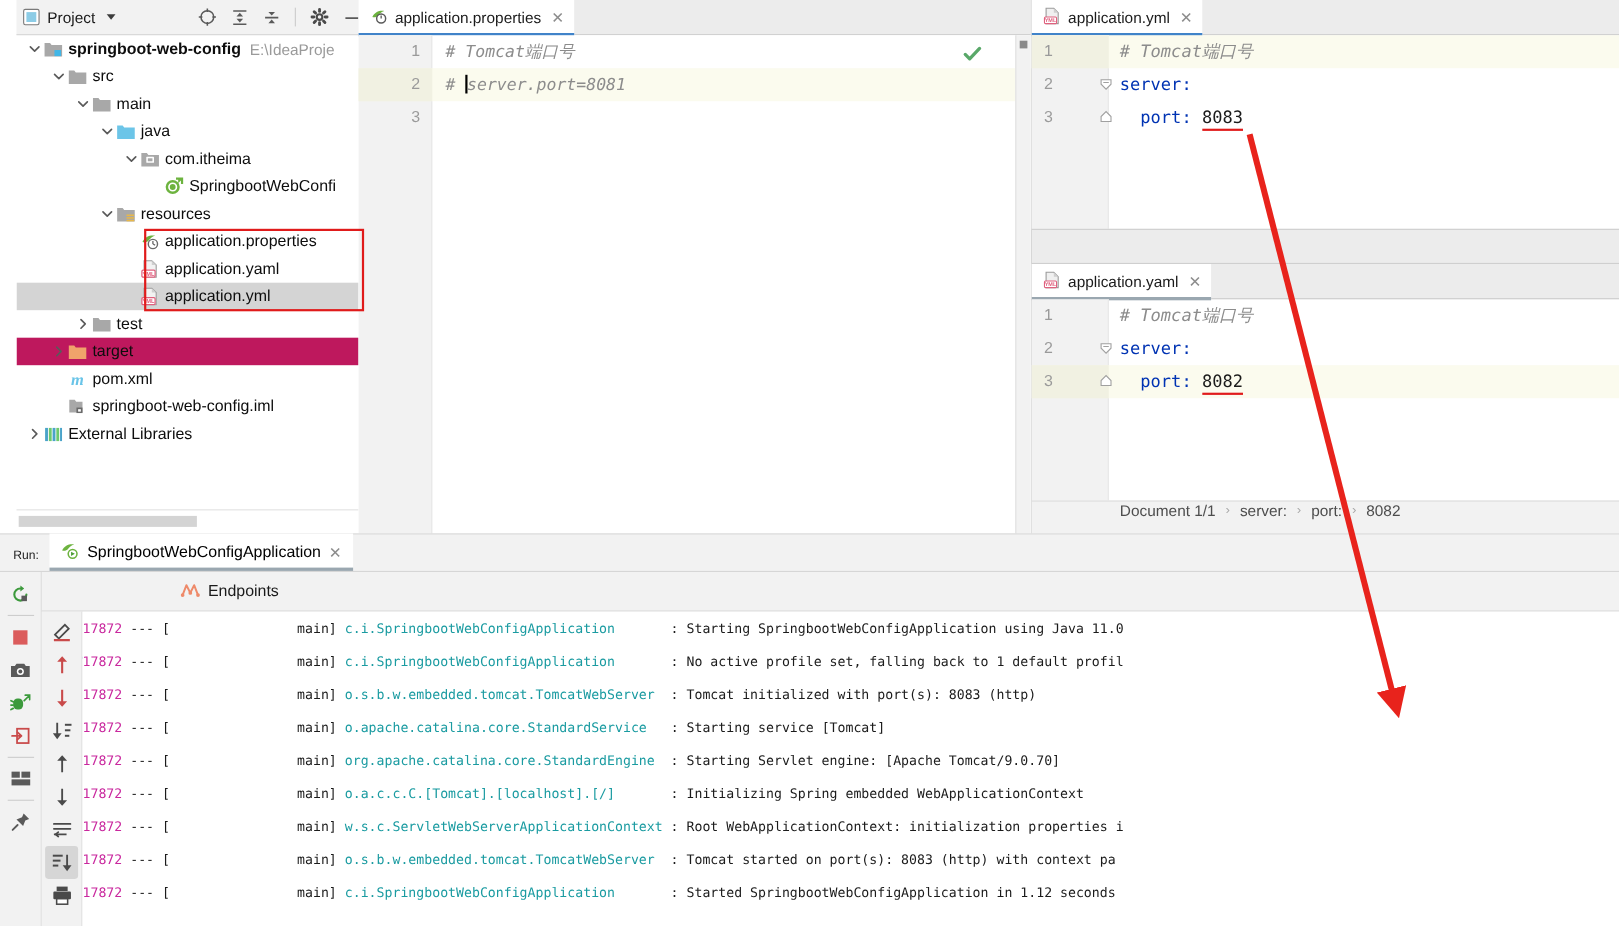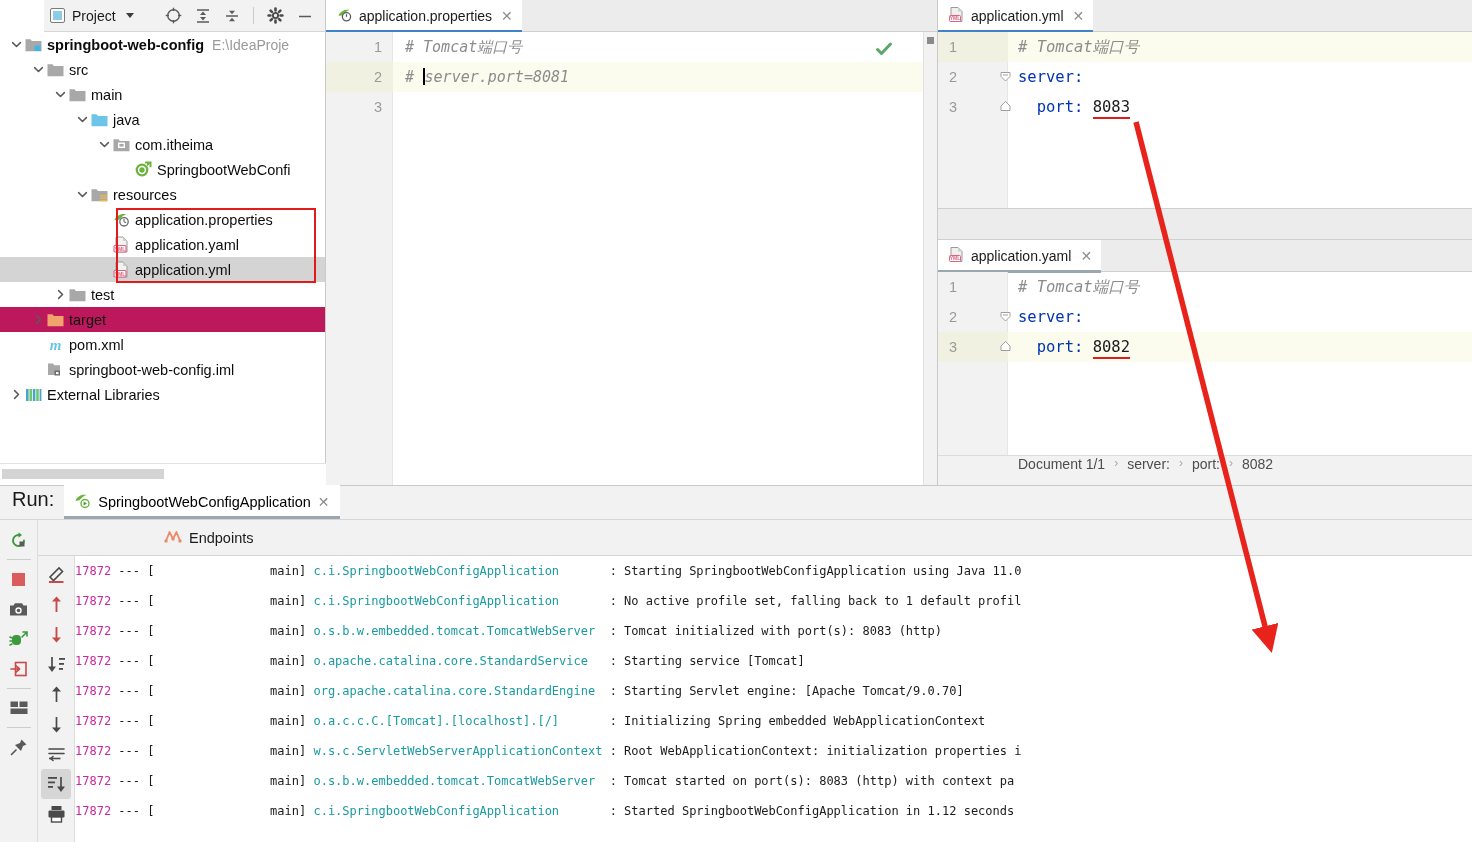--- a/index.html
+++ b/index.html
@@ -12,22 +12,22 @@
     font-size: 13px;
     color: #000000;
   }
   #root { position: relative; width: 1472px; height: 842px; }
 
   
   .top-area { position:absolute; left:0; top:0; width:1472px; height:485px; }
 
   
   .project-panel {
-    position:absolute; left:0; top:0; width:326px; height:485px;
-    background:#ffffff; border-right:1px solid #c9c9c9;padding-left:44px;
+    position:absolute; left:15px; top:0; width:326px; height:485px;
+    background:#ffffff; border-right:1px solid #c9c9c9;
   }
   .project-header {
     height:32px; background:#f2f2f2; border-bottom:1px solid #d6d6d6;
     display:flex; align-items:center; padding:0 6px; gap:6px;
   }
   .proj-title { display:flex; align-items:center; gap:7px; font-size:14px; color:#1a1a1a; }
   .proj-square {
     width:15px; height:15px; border:1.6px solid #7a7a7a; border-radius:2px;
     background:#ffffff; position:relative;
   }
@@ -148,21 +148,21 @@
     padding-left:80px; gap:9px; font-size:14px; color:#4d4d4d;
   }
   .bc-sep { color:#a8a8a8; font-size:12px; }
 
   
   .run-panel { position:absolute; left:0; top:485px; width:1472px; height:357px; background:#ffffff; border-top:1px solid #c9c9c9;}
   .run-header {
     height:34px; background:#f2f2f2; display:flex; align-items:flex-end;
     border-bottom:1px solid #d6d6d6;
   }
-  .run-label { padding:0 10px 8px 12px; font-size:20px; color:#1a1a1a; }
+  .run-label { padding:0 10px 8px 12px; font-size:11px; color:#1a1a1a; }
   .run-tab {
     height:34px; display:flex; align-items:center; gap:7px; padding:0 10px;
     font-size:14.5px; background:#ffffff; position:relative;
   }
   .run-tab::after { content:''; position:absolute; left:0; right:0; bottom:0; height:3px; background:#9aa7b0; }
   .run-tab .x { color:#8d8d8d; font-size:14px; }
 
   .run-subbar {
     position:absolute; left:0; top:34px; width:1472px; height:36px;
     background:#f2f2f2; border-bottom:1px solid #d6d6d6;

